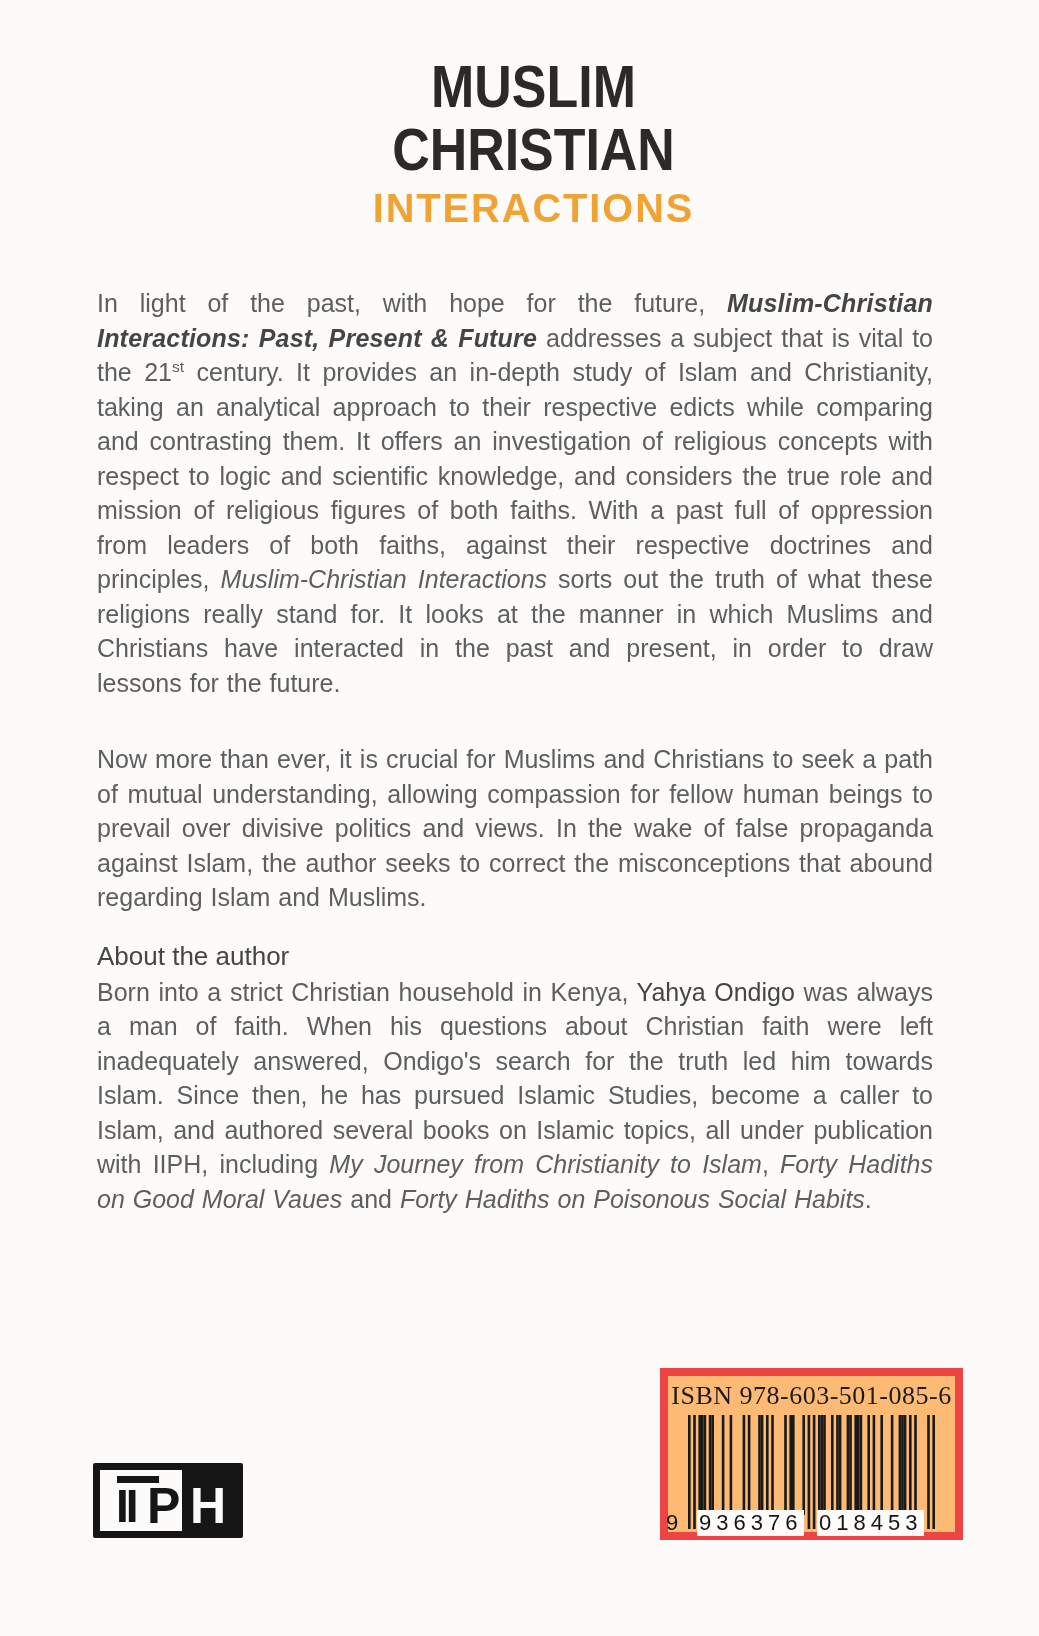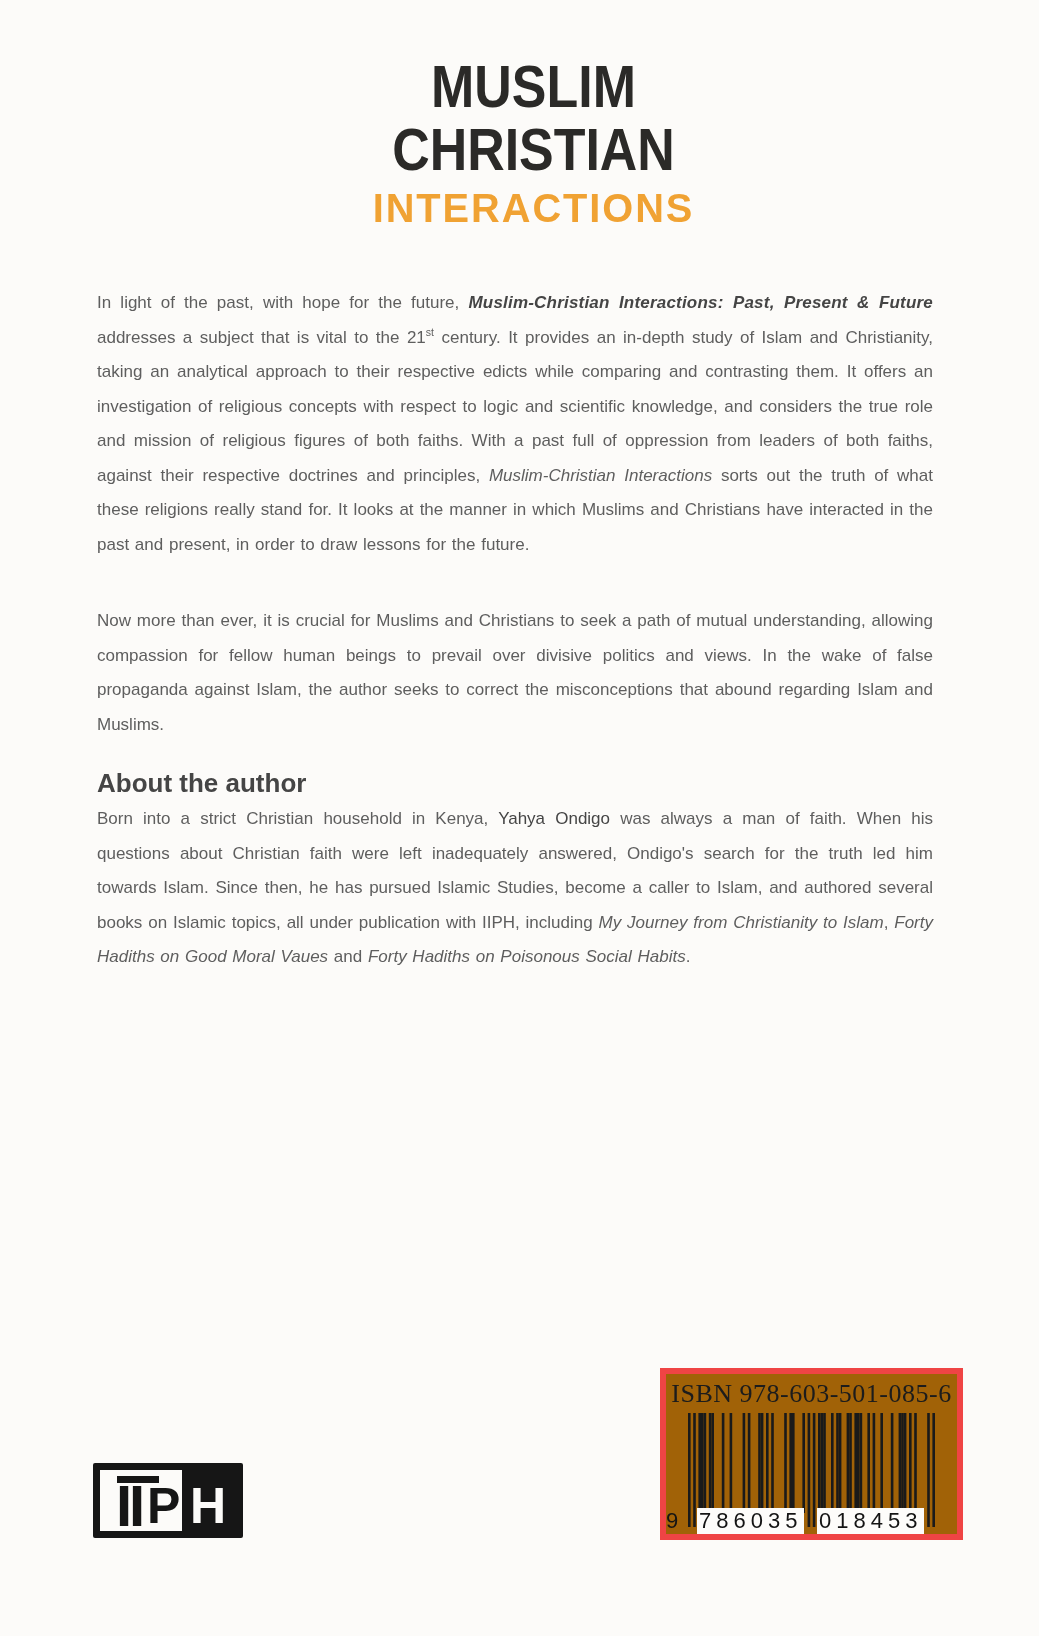--- a/index.html
+++ b/index.html
@@ -22,38 +22,38 @@
     margin-top:3px;
     font-weight:600;color:var(--accent-orange,#F0A233);
     font-size:41px;line-height:46px;letter-spacing:2px;
     transform:scaleX(.97);transform-origin:center;
   }
 
   
   .content{position:absolute;left:97px;width:836px;top:286px;color:var(--body-gray,#5E5E5E);}
   .content p{
     margin:0;text-align:justify;
-    font-size:17px;line-height:34.5px;word-spacing:1px;
+    font-size:25px;line-height:34.5px;word-spacing:1px;
   }
   .content p.para2{margin-top:42px;}
   .content h3{
     margin:24px 0 2px 0;
-    font-size:26px;line-height:34px;font-weight:700;
+    font-size:26px;line-height:34px;font-weight:400;
     color:var(--emphasis-gray,#454545);
   }
   .seg-normal{font-style:normal;}
   .seg-bold{font-weight:400;color:var(--emphasis-gray,#454545);}
   .seg-italic{font-style:italic;}
   .seg-bold-italic{font-weight:700;font-style:italic;color:var(--emphasis-gray,#454545);letter-spacing:.2px;}
   sup.seg-sup{font-size:.62em;line-height:0;}
 
   
   .isbn-box{
     position:absolute;left:660px;top:1368px;width:303px;height:172px;
-    box-sizing:border-box;border:6px solid #ef4444;background:#a16207;
+    box-sizing:border-box;border:8px solid #ef4444;background:#fdba74;
   }
   .isbn-label{
     margin-top:5px;text-align:center;
     font-family:"Liberation Serif",serif;
     font-size:26px;letter-spacing:.5px;color:#1c1c1c;white-space:nowrap;
   }
   .barcode-wrap{position:relative;width:247px;margin:4px auto 0 auto;height:128px;}
   .barcode-wrap svg{display:block;}
   .bc-digits span{
     position:absolute;top:95px;
@@ -63,21 +63,21 @@
   .bc-first{left:-22px;background:transparent !important;letter-spacing:0 !important;padding:0 !important;}
   .bc-g1{left:9px;}
   .bc-g2{left:129px;}
 
   
   .logo{position:absolute;left:93px;top:1463px;width:150px;height:75px;background:#161616;border-radius:2px;}
   .logo-panel{position:absolute;left:7px;top:7px;width:82px;height:61px;background:#FCFBF9;}
   .logo-topbar{position:absolute;left:17px;top:6px;width:42px;height:7px;background:#161616;}
   .logo-ii{
     position:absolute;left:16px;top:12px;
-    font-size:58px;line-height:48px;font-weight:900;letter-spacing:-3px;color:#161616;
+    font-size:46px;line-height:48px;font-weight:900;letter-spacing:-3px;color:#161616;
   }
   .logo-p{
     position:absolute;left:47px;top:12px;
     font-size:50px;line-height:48px;font-weight:900;color:#161616;
   }
   .logo-h{
     position:absolute;left:97px;top:19px;
     font-size:50px;line-height:48px;font-weight:900;color:#FCFBF9;
   }
 </style>
@@ -144,21 +144,21 @@
             <rect x="213.2" y="0" width="2.60" height="100" fill="#1A1A1A"></rect>
             <rect x="215.8" y="0" width="2.60" height="100" fill="#1A1A1A"></rect>
             <rect x="221.0" y="0" width="2.60" height="100" fill="#1A1A1A"></rect>
             <rect x="226.2" y="0" width="2.60" height="100" fill="#1A1A1A"></rect>
             <rect x="239.2" y="0" width="2.60" height="114" fill="#1A1A1A"></rect>
             <rect x="244.4" y="0" width="2.60" height="114" fill="#1A1A1A"></rect>
           </svg>
         </div>
       <div class="bc-digits">
         <span class="bc-first">9</span>
-        <span class="bc-g1">786035</span>
+        <span class="bc-g1">936376</span>
         <span class="bc-g2">018453</span>
       </div>
     </div>
   </div>
 
   <div class="logo">
     <div class="logo-panel">
       <div class="logo-topbar"></div>
       <div class="logo-ii">II</div>
       <div class="logo-p">P</div>

